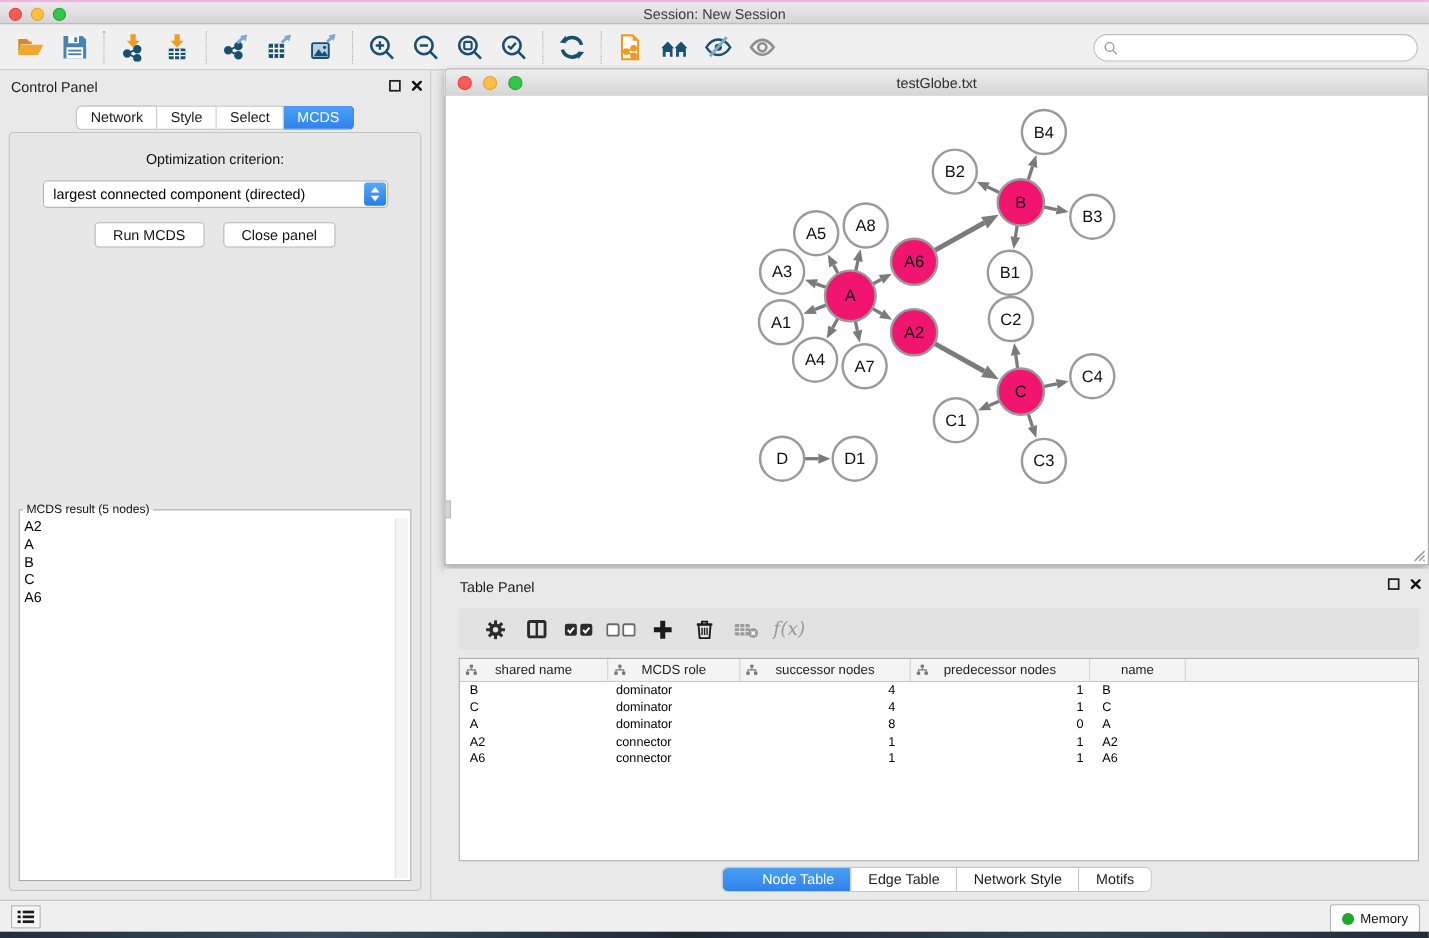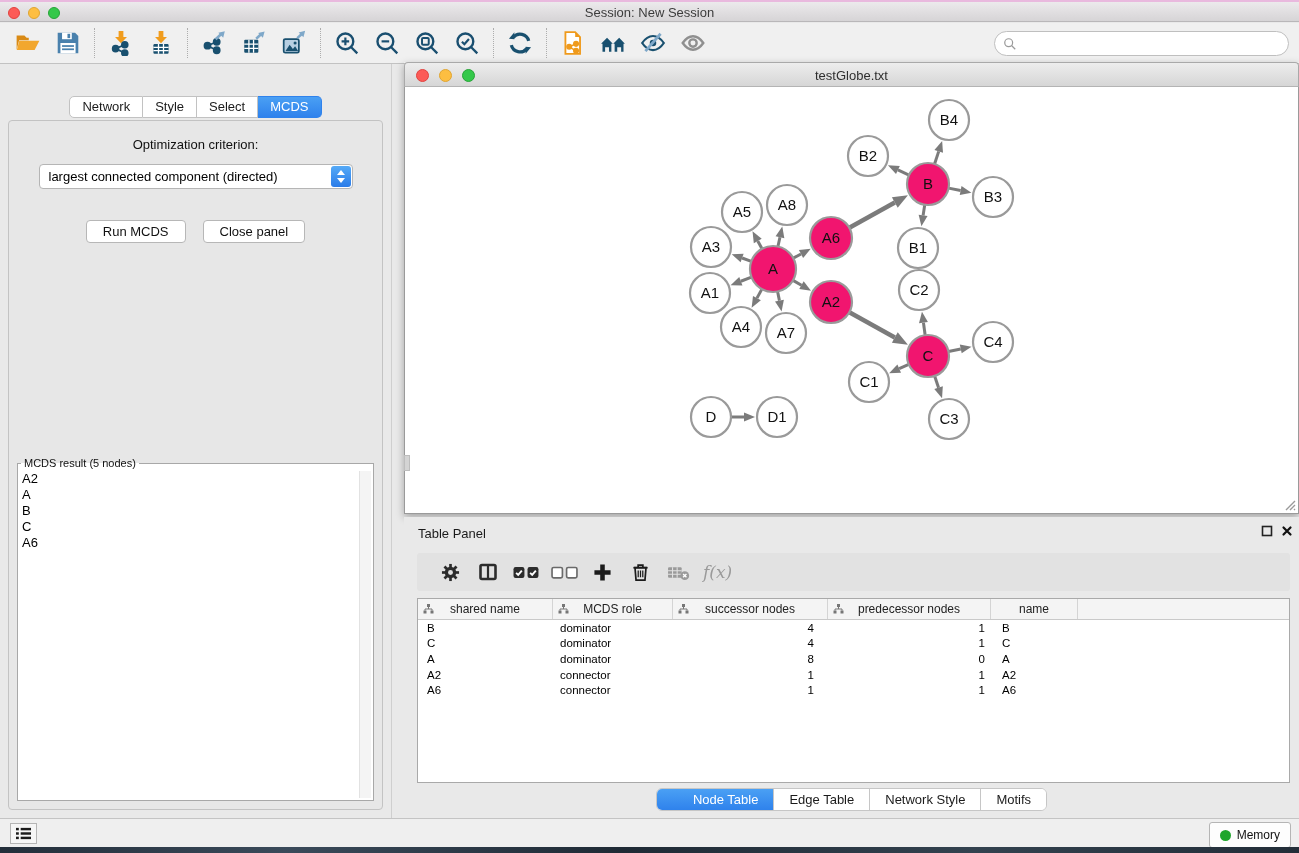--- a/index.html
+++ b/index.html
@@ -47,21 +47,21 @@
     background:#e7e7e7; border:1px solid #c3c3c3; border-radius:4px; }
   .opt-label { margin-top:16px; text-align:center; font-size:13px; color:#111; }
   .criterion { width:314px; height:25px; margin:12px auto 0; background:#fff;
     border:1px solid #b5b5b5; border-radius:4px; position:relative; display:flex; align-items:center;
     font-size:13px; padding-left:9px; cursor:pointer; }
   .stepper { position:absolute; right:1px; top:1px; bottom:1px; width:20px; border-radius:3px;
     background:linear-gradient(#55aaf7,#2b7ce9); display:flex; flex-direction:column;
     align-items:center; justify-content:center; gap:3px; }
   .stepper .up { width:0; height:0; border-left:4px solid transparent; border-right:4px solid transparent; border-bottom:5px solid #fff; }
   .stepper .down { width:0; height:0; border-left:4px solid transparent; border-right:4px solid transparent; border-top:5px solid #fff; }
-  .btn-row { display:flex; justify-content:center; gap:17px; margin-top:31px; }
+  .btn-row { display:flex; justify-content:center; gap:17px; margin-top:13px; }
   .mac-btn { font-size:13px; height:23px; padding:0 16px; background:#fff;
     border:1px solid #b7b7b7; border-radius:4px; cursor:pointer; color:#111;
     font-family:"Liberation Sans","DejaVu Sans",sans-serif; }
   fieldset.mcds-result { position:absolute; left:8px; right:8px; top:336px; bottom:8px;
     background:#fff; border:1px solid #a8a8a8; }
   fieldset.mcds-result legend { font-size:11px; color:#111; margin-left:3px; padding:0 3px; background:transparent; }
   .mcds-scroll { position:absolute; right:2px; top:2px; bottom:2px; width:12px; background:#f4f4f4; border-left:1px solid #e2e2e2; }
   .mcds-items { position:absolute; left:4px; right:16px; top:2px; bottom:2px; overflow:hidden; }
   .mcds-item { font-size:13px; line-height:16px; color:#000; }
 
@@ -289,20 +289,31 @@
           <g fill="none" stroke="#9a9a9a" stroke-width="1.4">
             <circle cx="6.5" cy="6.5" r="4.5"></circle>
             <path d="M10 10l4 4"></path>
           </g>
         </svg>
       <input type="text" placeholder="" style="">
     </div>
   </div>
 
   <div class="control-panel">
+    <div class="cp-head">
+      <span class="cp-title">Control Panel</span>
+      <span class="panel-icons">
+        <svg viewBox="0 0 12 12" fill="none" stroke="#222" stroke-width="1.6">
+            <rect x="1.5" y="1.5" width="9" height="9"></rect>
+          </svg>
+        <svg viewBox="0 0 12 12" stroke="#111" stroke-width="2.2" stroke-linecap="round">
+            <path d="M2.5 2.5l7 7M9.5 2.5l-7 7"></path>
+          </svg>
+      </span>
+    </div>
     <div class="cp-tabs">
       <span class="cp-tab">Network</span>
       <span class="cp-tab">Style</span>
       <span class="cp-tab">Select</span>
       <span class="cp-tab active">MCDS</span>
     </div>
     <div class="cp-body">
       <div class="opt-label">Optimization criterion:</div>
       <div class="criterion">
         <span>largest connected component (directed)</span>

